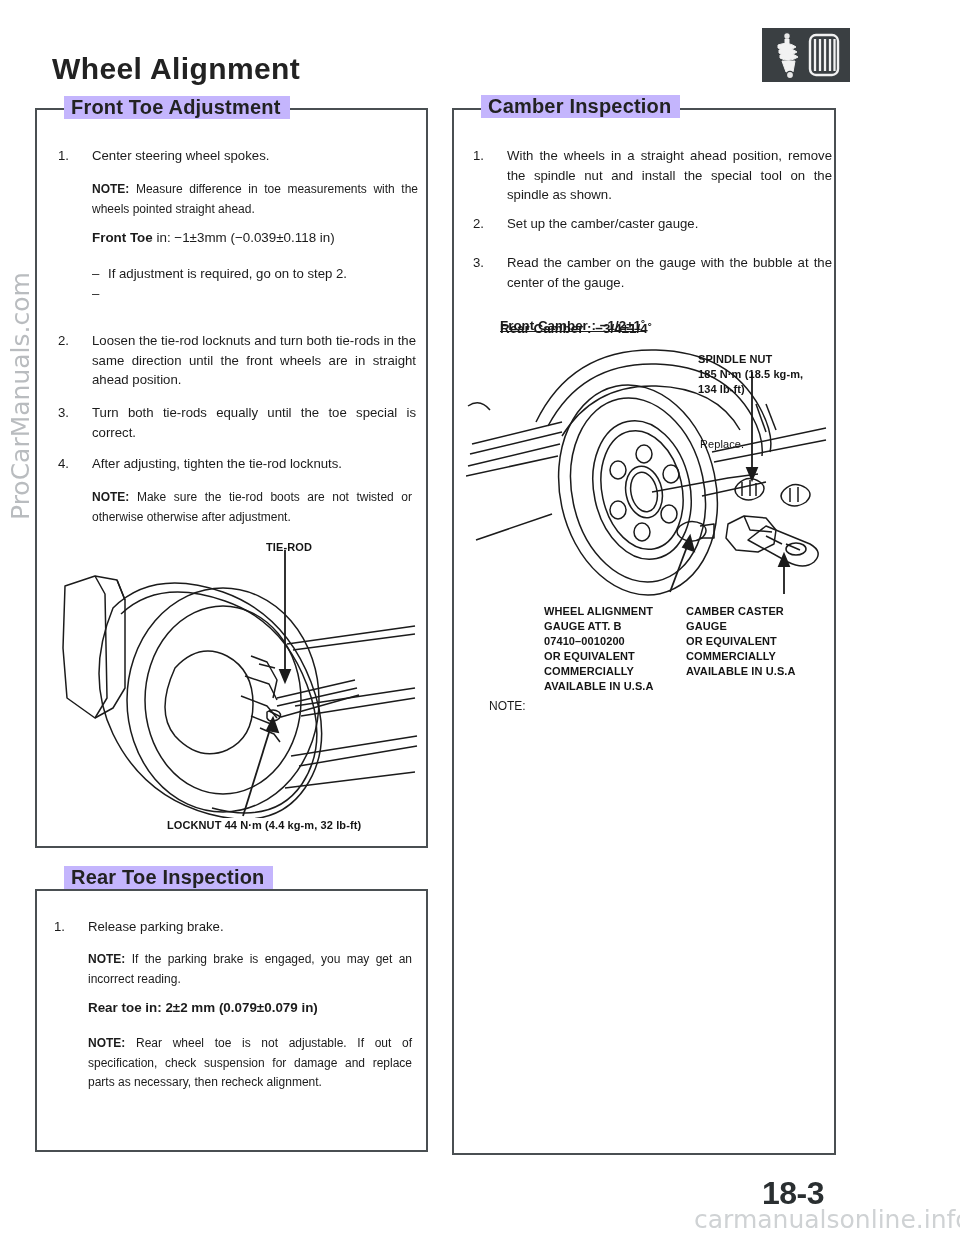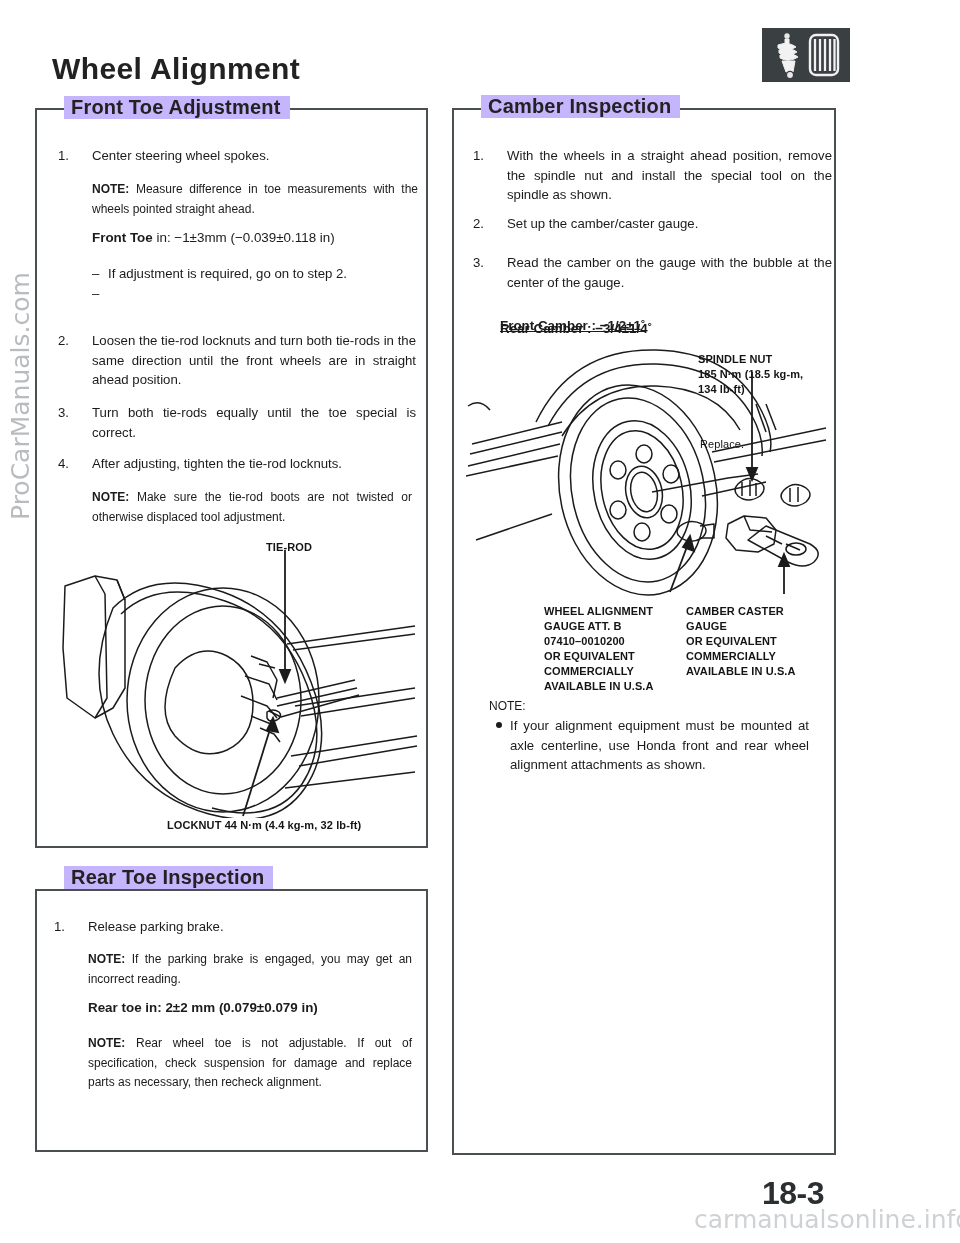--- a/index.html
+++ b/index.html
@@ -233,21 +233,21 @@
   <span class="body">Turn both tie-rods equally until the toe special is correct.</span>
 </div>
 
 <div class="step" style="left:58px; top:454px; width:358px;">
   <span class="num">4.</span>
   <span class="body">After adjusting, tighten the tie-rod locknuts.</span>
 </div>
 
 <div class="note" style="left:92px; top:488px; width:320px;">
   <b>NOTE:</b>
-  <span>Make sure the tie-rod boots are not twisted or otherwise displaced tool adjustment.</span>
+  <span>Make sure the tie-rod boots are not twisted or otherwise otherwise after adjustment.</span>
 </div>
 
 <div class="drawing" style="left:55px; top:548px; width:365px; height:270px;">
   <svg width="365" height="270" viewBox="0 0 365 270">
     <g fill="none" stroke="#1b1b1b" stroke-width="1.5" stroke-linejoin="round">
 
       <path d="M10 38 L40 28 L62 32 L70 52 L70 140 L58 160 L40 170 L12 150 L8 100 Z"></path>
       <path d="M40 28 L50 46 L52 150 L40 170"></path>
       <path d="M62 32 L70 52"></path>
 
@@ -418,16 +418,15 @@
 <div class="callout" style="left:686px; top:604px;">CAMBER CASTER
 GAUGE
 OR EQUIVALENT
 COMMERCIALLY
 AVAILABLE IN U.S.A</div>
 
 <div class="note" style="left:489px; top:697px; width:320px;">
   <span>NOTE:</span>
 </div>
 <div class="bullets" style="left:494px; top:716px; width:315px;">
-  <div class="bitem"><span class="dot"></span><span>If your alignment equipment must be mounted at axle centerline, use Honda front and rear wheel alignment attachments as shown.</span></div>
 </div>
 
 <div id="page-number">18-3</div>
 
 </body></html>

